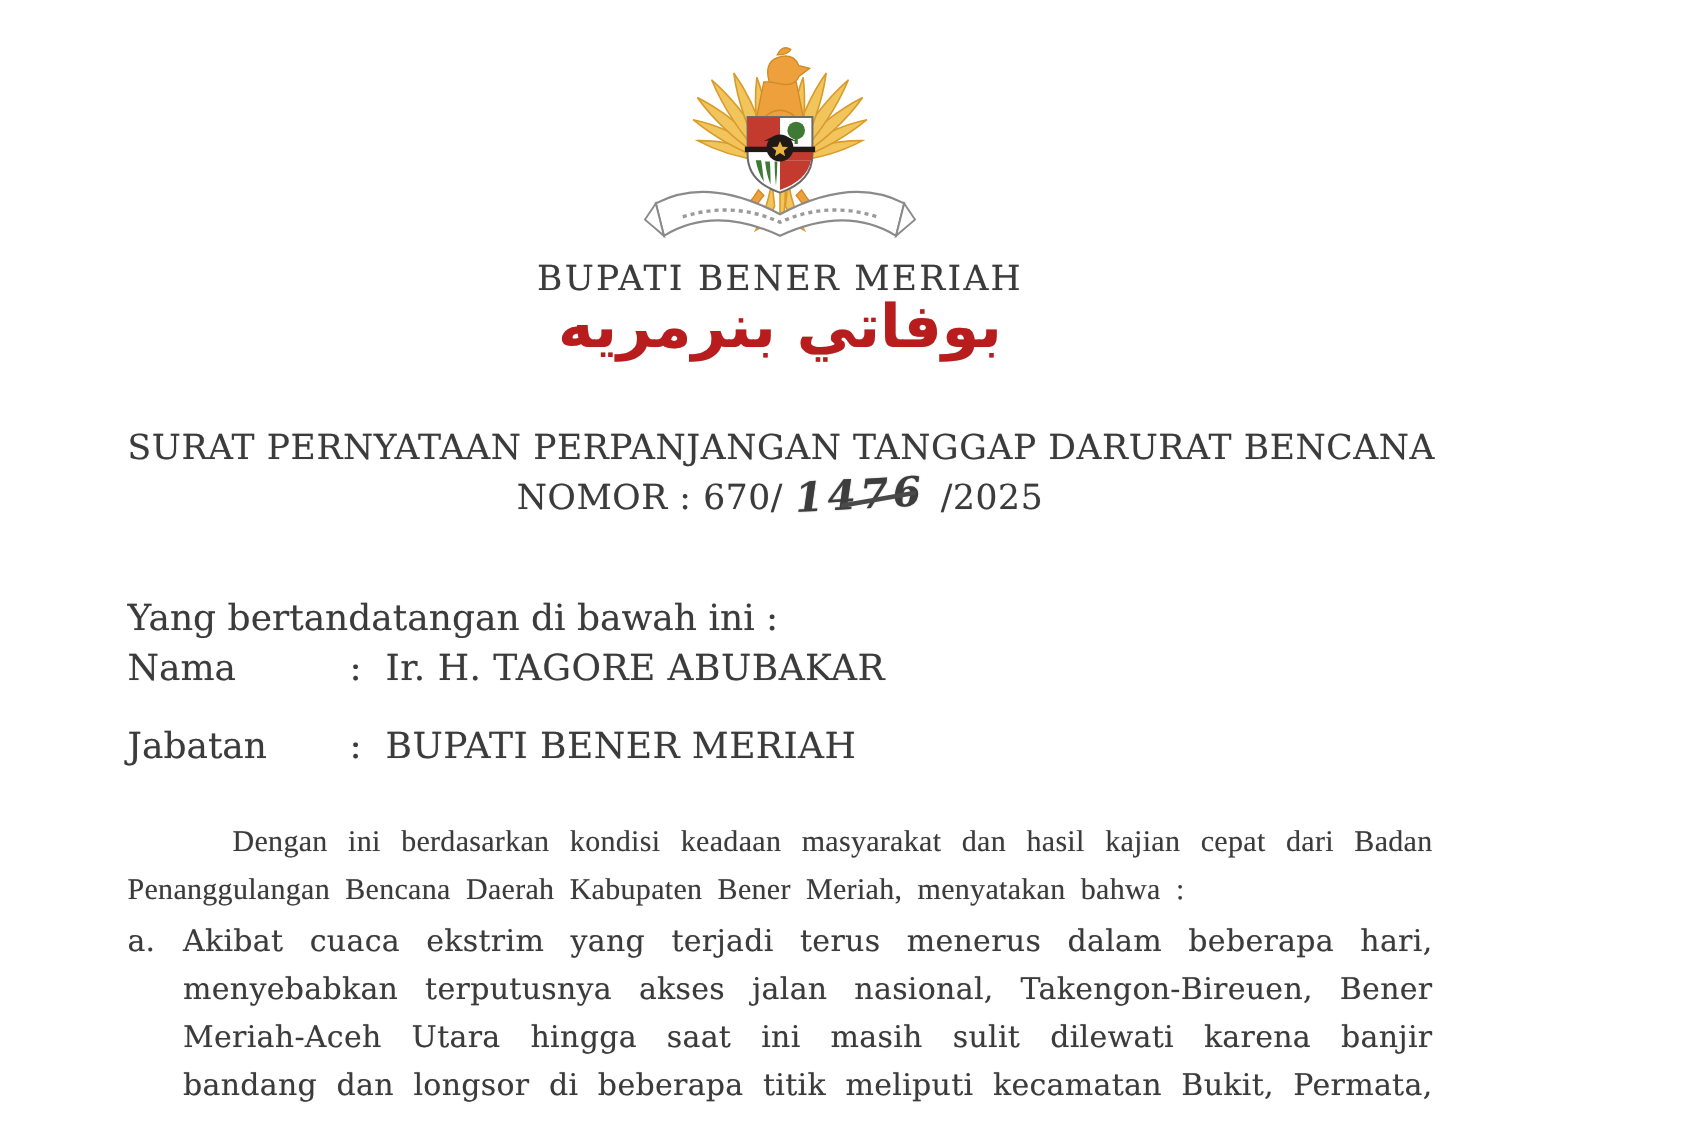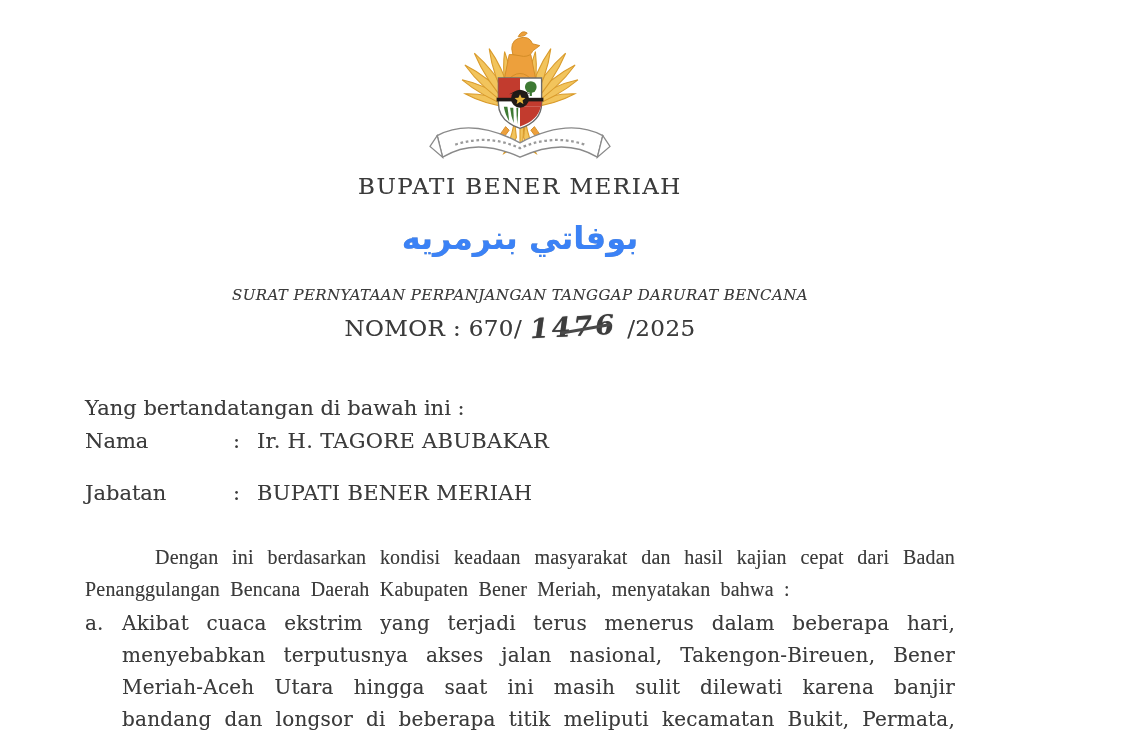--- a/index.html
+++ b/index.html
@@ -27,36 +27,34 @@
   .office-title {
     margin-top: 5px;
     font-size: 23px;
     letter-spacing: 1.5px;
     line-height: 26px;
   }
   .office-title-jawi {
     font-family: "DejaVu Sans", sans-serif;
     direction: rtl;
     font-weight: 700;
-    font-size: 32px;
+    font-size: 40px;
     line-height: 38px;
     letter-spacing: 0px;
-    color: #3b82f6;
-    margin-top: 20px;
+    color: #b91c1c;
   }
 
   
   .doc-title {
-    margin-top: 24px;
+    margin-top: 48px;
     text-align: center;
-    font-size: 15px;
+    font-size: 23px;
     line-height: 28px;
     letter-spacing: 0.4px;
     white-space: nowrap;
-    font-style: italic;
   }
   .nomor-line {
     margin-top: 3px;
     text-align: center;
     font-size: 23px;
     line-height: 30px;
     letter-spacing: 0.4px;
   }
   .handwritten {
     display: inline-block;
@@ -76,21 +74,21 @@
     left: 34%;
     top: 54%;
     width: 58%;
     height: 2.5px;
     background: #4a4a4a;
     transform: rotate(-7deg);
     border-radius: 2px;
   }
 
   
-  .signatory { margin-top: 49px; font-size: 21px; line-height: 33px; }
+  .signatory { margin-top: 49px; font-size: 24px; line-height: 33px; }
   .sig-row { display: flex; }
   .sig-row.jabatan { margin-top: 19px; }
   .sig-label { width: 148px; flex: 0 0 148px; }
   .sig-colon { width: 24px; flex: 0 0 24px; }
   .sig-value { letter-spacing: 0.3px; }
 
   
   .opening {
     margin-top: 31px;
     font-size: 20px;

